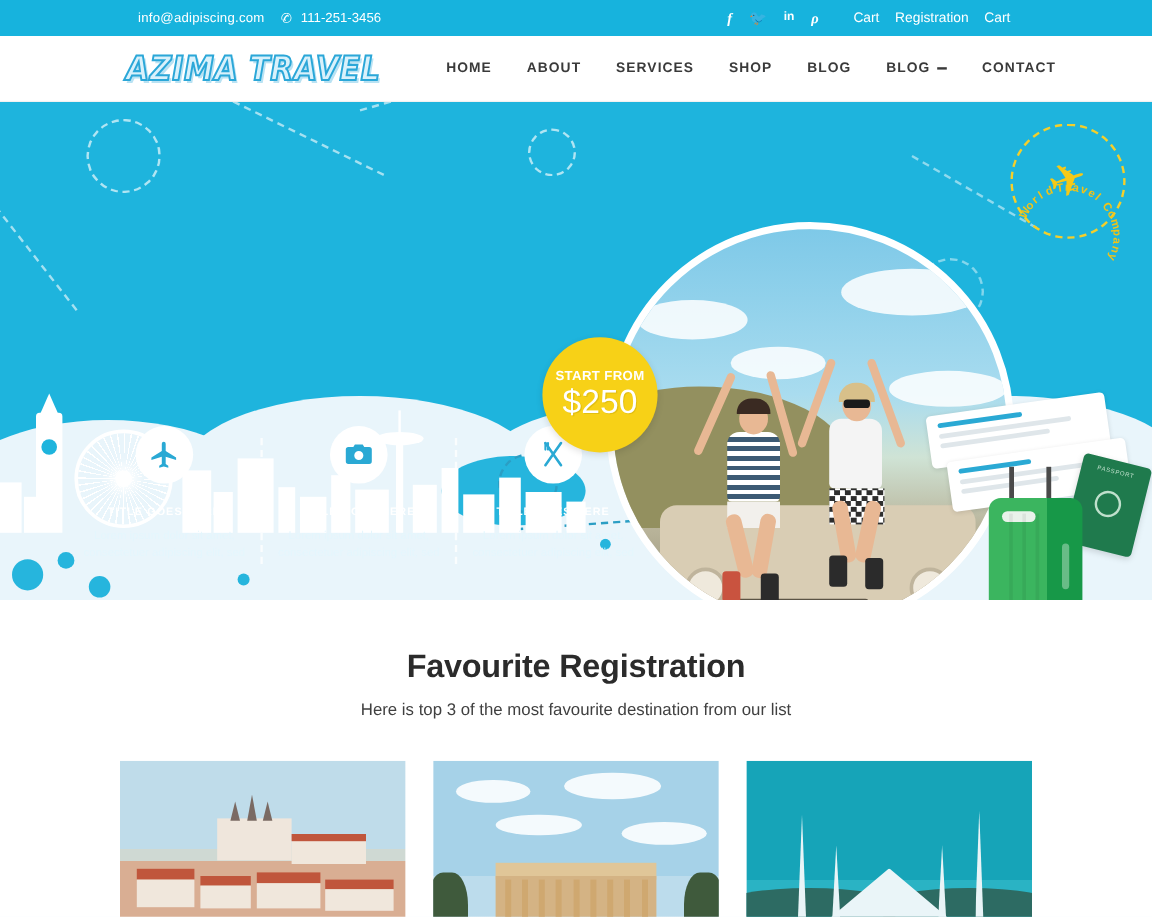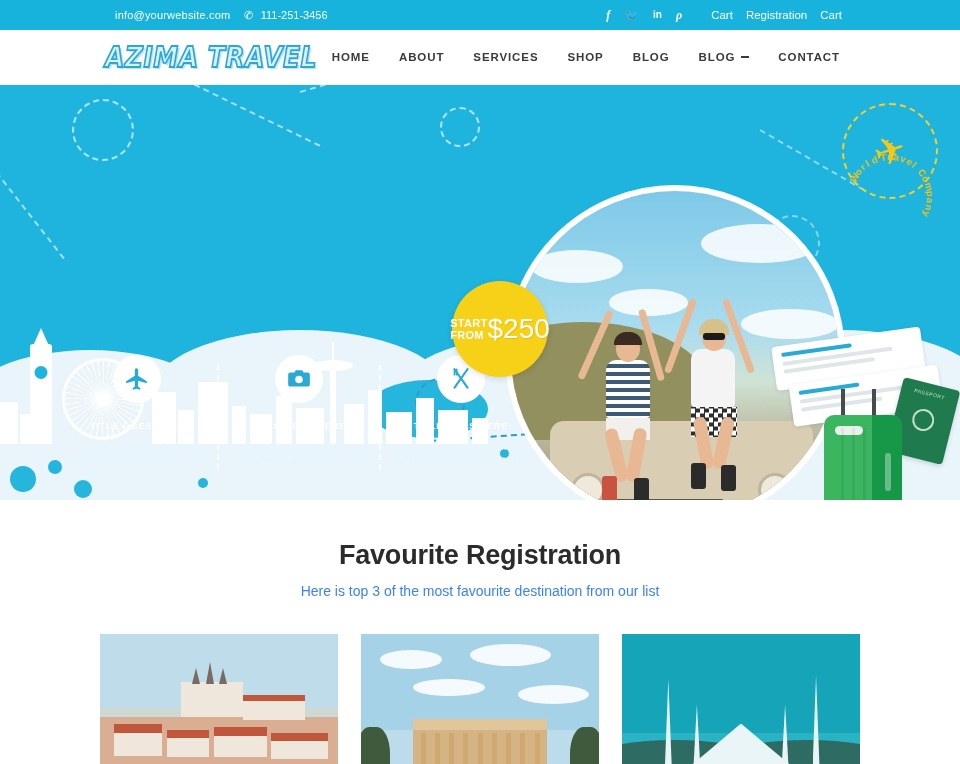--- a/index.html
+++ b/index.html
@@ -43,21 +43,21 @@
     font-weight: bold;
     font-style: italic;
     letter-spacing: .5px;
     color: #d9f1fb;
     -webkit-text-stroke: 1.6px #2ba7d8;
     text-shadow: 2px 2px 0 #b9e2f3;
     font-family: "DejaVu Sans", sans-serif;
     transform: scaleY(1.12);
     white-space: nowrap;
   }
-  .nav { display: flex; align-items: center; gap: 29px; margin-left: auto; margin-right: 120px; padding-left: 13px; }
+  .nav { display: flex; align-items: center; gap: 29px; margin-left: auto; margin-right: 80px; padding-left: 13px; }
   .nav-item {
     font-size: 11.5px; font-weight: bold; letter-spacing: .9px;
     color: #3a3a3a; cursor: pointer; display: flex; align-items: center; gap: 6px;
   }
   .caret { width: 8px; height: 2.5px; background: #3a3a3a; display: inline-block; }
 
   
   .hero {
     position: relative;
     height: 415px;
@@ -114,21 +114,21 @@
   .feat-text { font-size: 9.5px; color: #e4f6fd; line-height: 1.45; }
   .divider {
     width: 0; border-left: 2px dashed rgba(255,255,255,.75);
     height: 105px; margin: 10px 9px 0;
   }
 
   
   .price-badge {
     position: absolute; left: 452px; top: 196px; width: 96px; height: 96px;
     border-radius: 50%; background: #f7d117; z-index: 9;
-    display: flex; flex-direction: row; align-items: center; justify-content: center;
+    display: flex; flex-direction: column; align-items: center; justify-content: center;
     box-shadow: 0 2px 6px rgba(0,0,0,.12);
   }
   .pb-top { font-size: 11px; font-weight: bold; color: #ffffff; letter-spacing: .3px; }
   .pb-amount { font-size: 28px; font-weight: normal; color: #ffffff; line-height: 1.05;
     text-shadow: 1px 1px 0 rgba(180,150,0,.3); }
 
   
   .photo-circle {
     position: absolute; left: 505px; top: 100px; width: 340px; height: 340px;
     border-radius: 50%; border: 6px solid #ffffff; overflow: hidden; z-index: 5;
@@ -214,21 +214,21 @@
     width: 40px; height: 11px; background: #ffffff; border-radius: 50%; }
   .needle-spire { position: absolute; left: 50%; top: -24px; transform: translateX(-50%);
     width: 2px; height: 20px; background: #ffffff; }
 
   
   .dest-section { background: #ffffff; padding-top: 40px; }
   .dest-title {
     text-align: center; font-size: 27px; font-weight: bold; color: #2b2b2b;
     letter-spacing: -.2px;
   }
-  .dest-sub { text-align: center; font-size: 14px; color: #3b82f6; margin-top: 12px; }
+  .dest-sub { text-align: center; font-size: 14px; color: #404040; margin-top: 12px; }
   .cards { display: flex; justify-content: center; gap: 23px; margin-top: 35px; }
   .card { width: 238px; height: 160px; overflow: hidden; position: relative; }
 
   .img-prague { position: absolute; inset: 0;
     background: linear-gradient(#bfdcea 0 46%, #cfd9d3 46% 52%, #d9ae93 52% 84%, #c8d4da 84% 100%); }
   .pr-castle { position: absolute; left: 34%; top: 30%; width: 26%; height: 22%; background: #efe6dc; }
   .pr-spire { position: absolute; top: -14px; width: 0; height: 0;
     border-left: 4px solid transparent; border-right: 4px solid transparent; border-bottom: 16px solid #7a6a63; }
   .pr-roof { position: absolute; background: #c0563c; }
   .pr-bld { position: absolute; background: #f0e7dc; }
@@ -247,21 +247,21 @@
   .mq-min { position: absolute; bottom: 16%; width: 7px; background: #e9f4f7;
     clip-path: polygon(50% 0, 100% 100%, 0 100%); }
   .mq-dome { position: absolute; left: 26%; bottom: 14%; width: 48%; height: 30%;
     background: #eaf5f8; clip-path: polygon(50% 0, 100% 100%, 0 100%); }
 </style>
 </head>
 <body>
 
 <div class="topbar">
   <div class="topbar-left">
-    <span class="tb-email">info@yourwebsite.com</span>
+    <span class="tb-email">info@adipiscing.com</span>
     <span class="tb-phone">
       <span class="phone-glyph">✆</span>
       <span>111-251-3456</span>
     </span>
   </div>
   <div class="topbar-right">
     <span class="social">
       <span class="s-fb">f</span>
       <span>🐦</span>
       <span style="font-size:10px">in</span>

